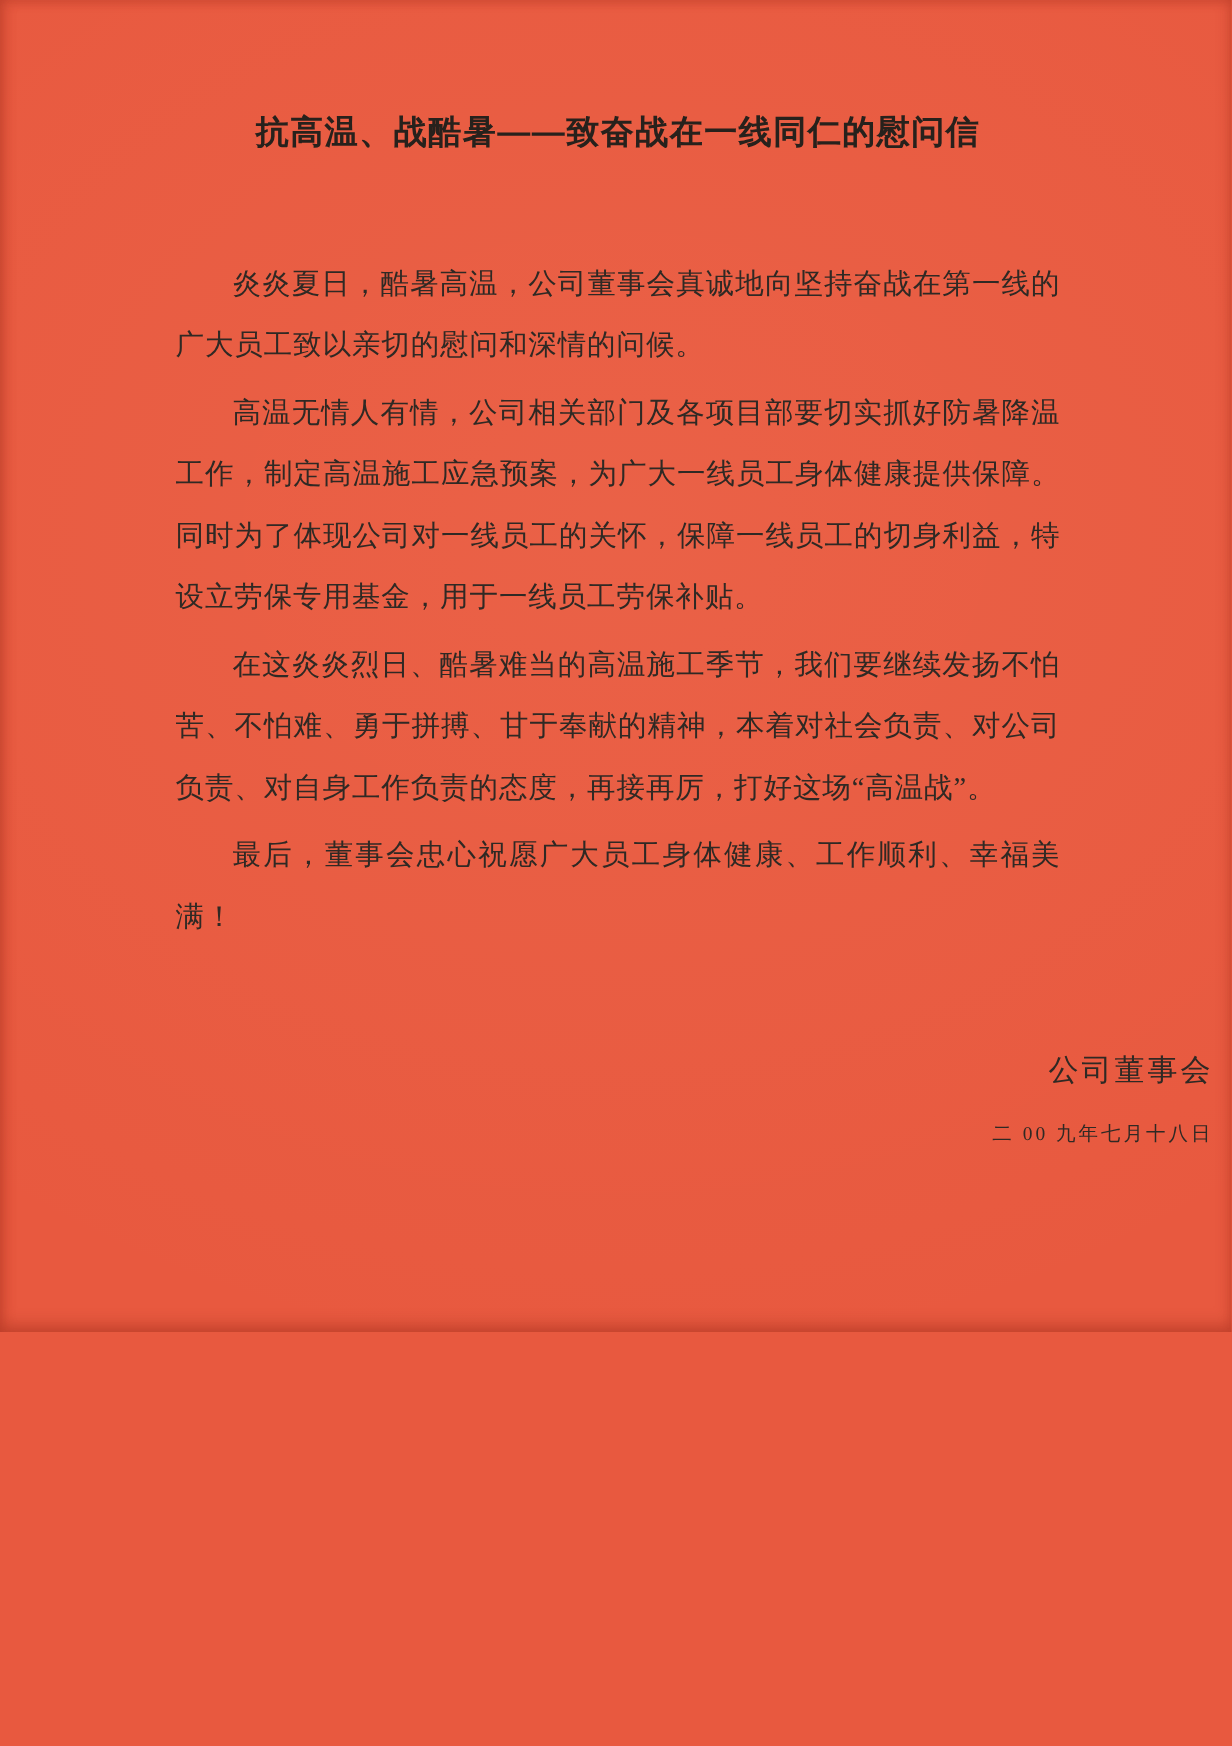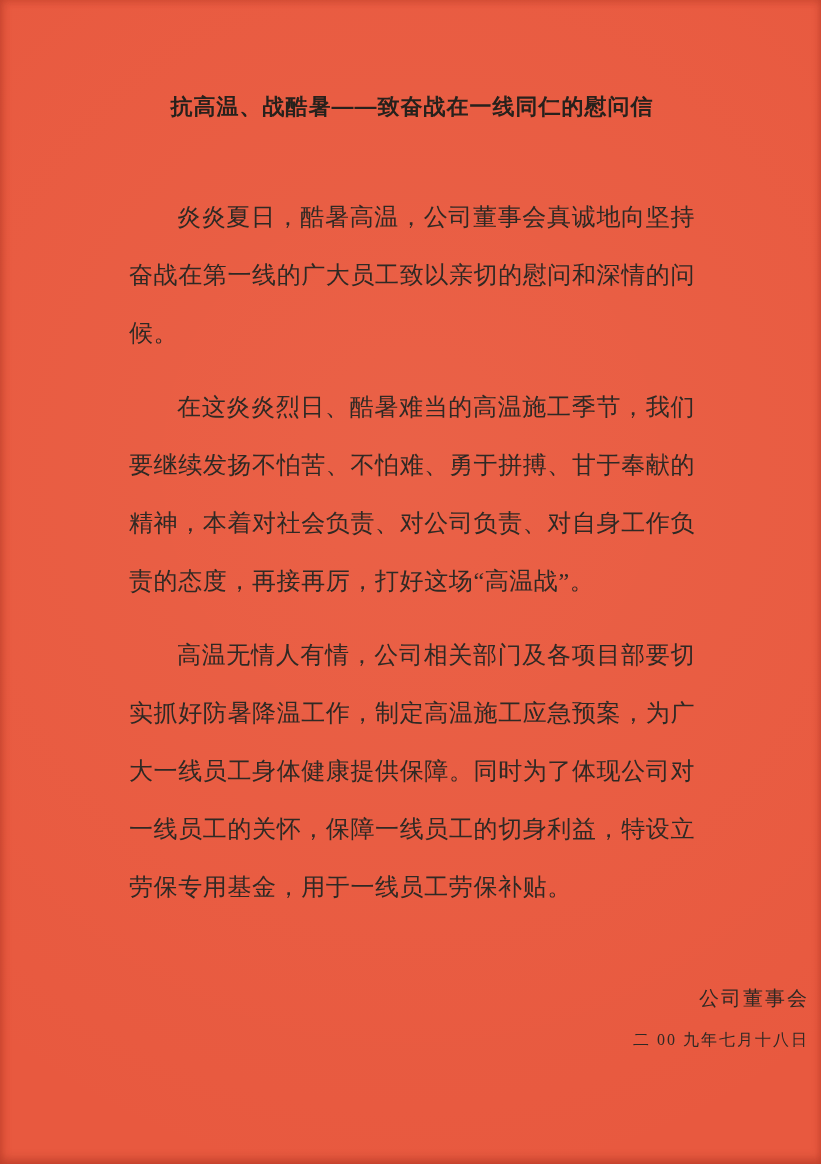--- a/index.html
+++ b/index.html
@@ -9,75 +9,76 @@
   html,body{margin:0;padding:0;}
   body{
     width:821px;height:1164px;
     background:var(--paper);
     font-family:"Liberation Serif","DejaVu Serif",serif;
     color:var(--ink);
     overflow:hidden;
   }
   .paper{
     position:relative;
-    width:821px;height:1164px;
+    width:821px;height:888px;
     background:
       radial-gradient(ellipse 120% 90% at 50% 40%, rgba(255,170,140,0.10), rgba(0,0,0,0) 70%),
       var(--paper);
     box-shadow:
       inset 0 -5px 10px rgba(140,35,20,0.35),
       inset 0 3px 6px rgba(160,45,28,0.18),
       inset 4px 0 8px rgba(160,45,28,0.12);
     box-sizing:border-box;
-    padding:92px 110px 0 113px;
+    padding:73px 110px 0 113px;
   }
   .title{
     margin:0 0 66px 0;
     text-align:center;
     font-family:"Liberation Sans","DejaVu Sans",sans-serif;
     font-weight:bold;
     font-size:22px;
     letter-spacing:1px;
     color:#27211c;
   }
   .body p{
-    margin:16px;
+    margin:4px;
     text-indent:2em;
-    font-size:24px;
-    line-height:58px;
+    font-size:19px;
+    line-height:41px;
     letter-spacing:0.6px;
     text-align:justify;
     text-justify:inter-ideograph;
   }
   .signoff{
     margin-top:62px;
     margin-left:176px;
     width:520px;
     text-align:right;
   }
   .signoff .sig{
     font-size:20px;
     line-height:41px;
     letter-spacing:2px;
   }
   .signoff .date{
-    font-size:16px;
+    font-size:13px;
     line-height:41px;
     letter-spacing:2px;
   }
 </style>
 </head>
 <body>
 
 <div class="paper">
   <h1 class="title">抗高温、战酷暑——致奋战在一线同仁的慰问信</h1>
 
   <div class="body">
     <p>炎炎夏日，酷暑高温，公司董事会真诚地向坚持奋战在第一线的广大员工致以亲切的慰问和深情的问候。</p>
+    <p>高温无情人有情，公司相关部门及各项目部要切实抓好防暑降温工作，制定高温施工应急预案，为广大一线员工身体健康提供保障。同时为了体现公司对一线员工的关怀，保障一线员工的切身利益，特设立劳保专用基金，用于一线员工劳保补贴。</p>
     <p>在这炎炎烈日、酷暑难当的高温施工季节，我们要继续发扬不怕苦、不怕难、勇于拼搏、甘于奉献的精神，本着对社会负责、对公司负责、对自身工作负责的态度，再接再厉，打好这场“高温战”。</p>
-    <p>高温无情人有情，公司相关部门及各项目部要切实抓好防暑降温工作，制定高温施工应急预案，为广大一线员工身体健康提供保障。同时为了体现公司对一线员工的关怀，保障一线员工的切身利益，特设立劳保专用基金，用于一线员工劳保补贴。</p>
+    <p>最后，董事会忠心祝愿广大员工身体健康、工作顺利、幸福美满！</p>
   </div>
 
   <div class="signoff">
     <div class="sig">公司董事会</div>
     <div class="date">二 00 九年七月十八日</div>
   </div>
 </div>
 
 </body></html>

